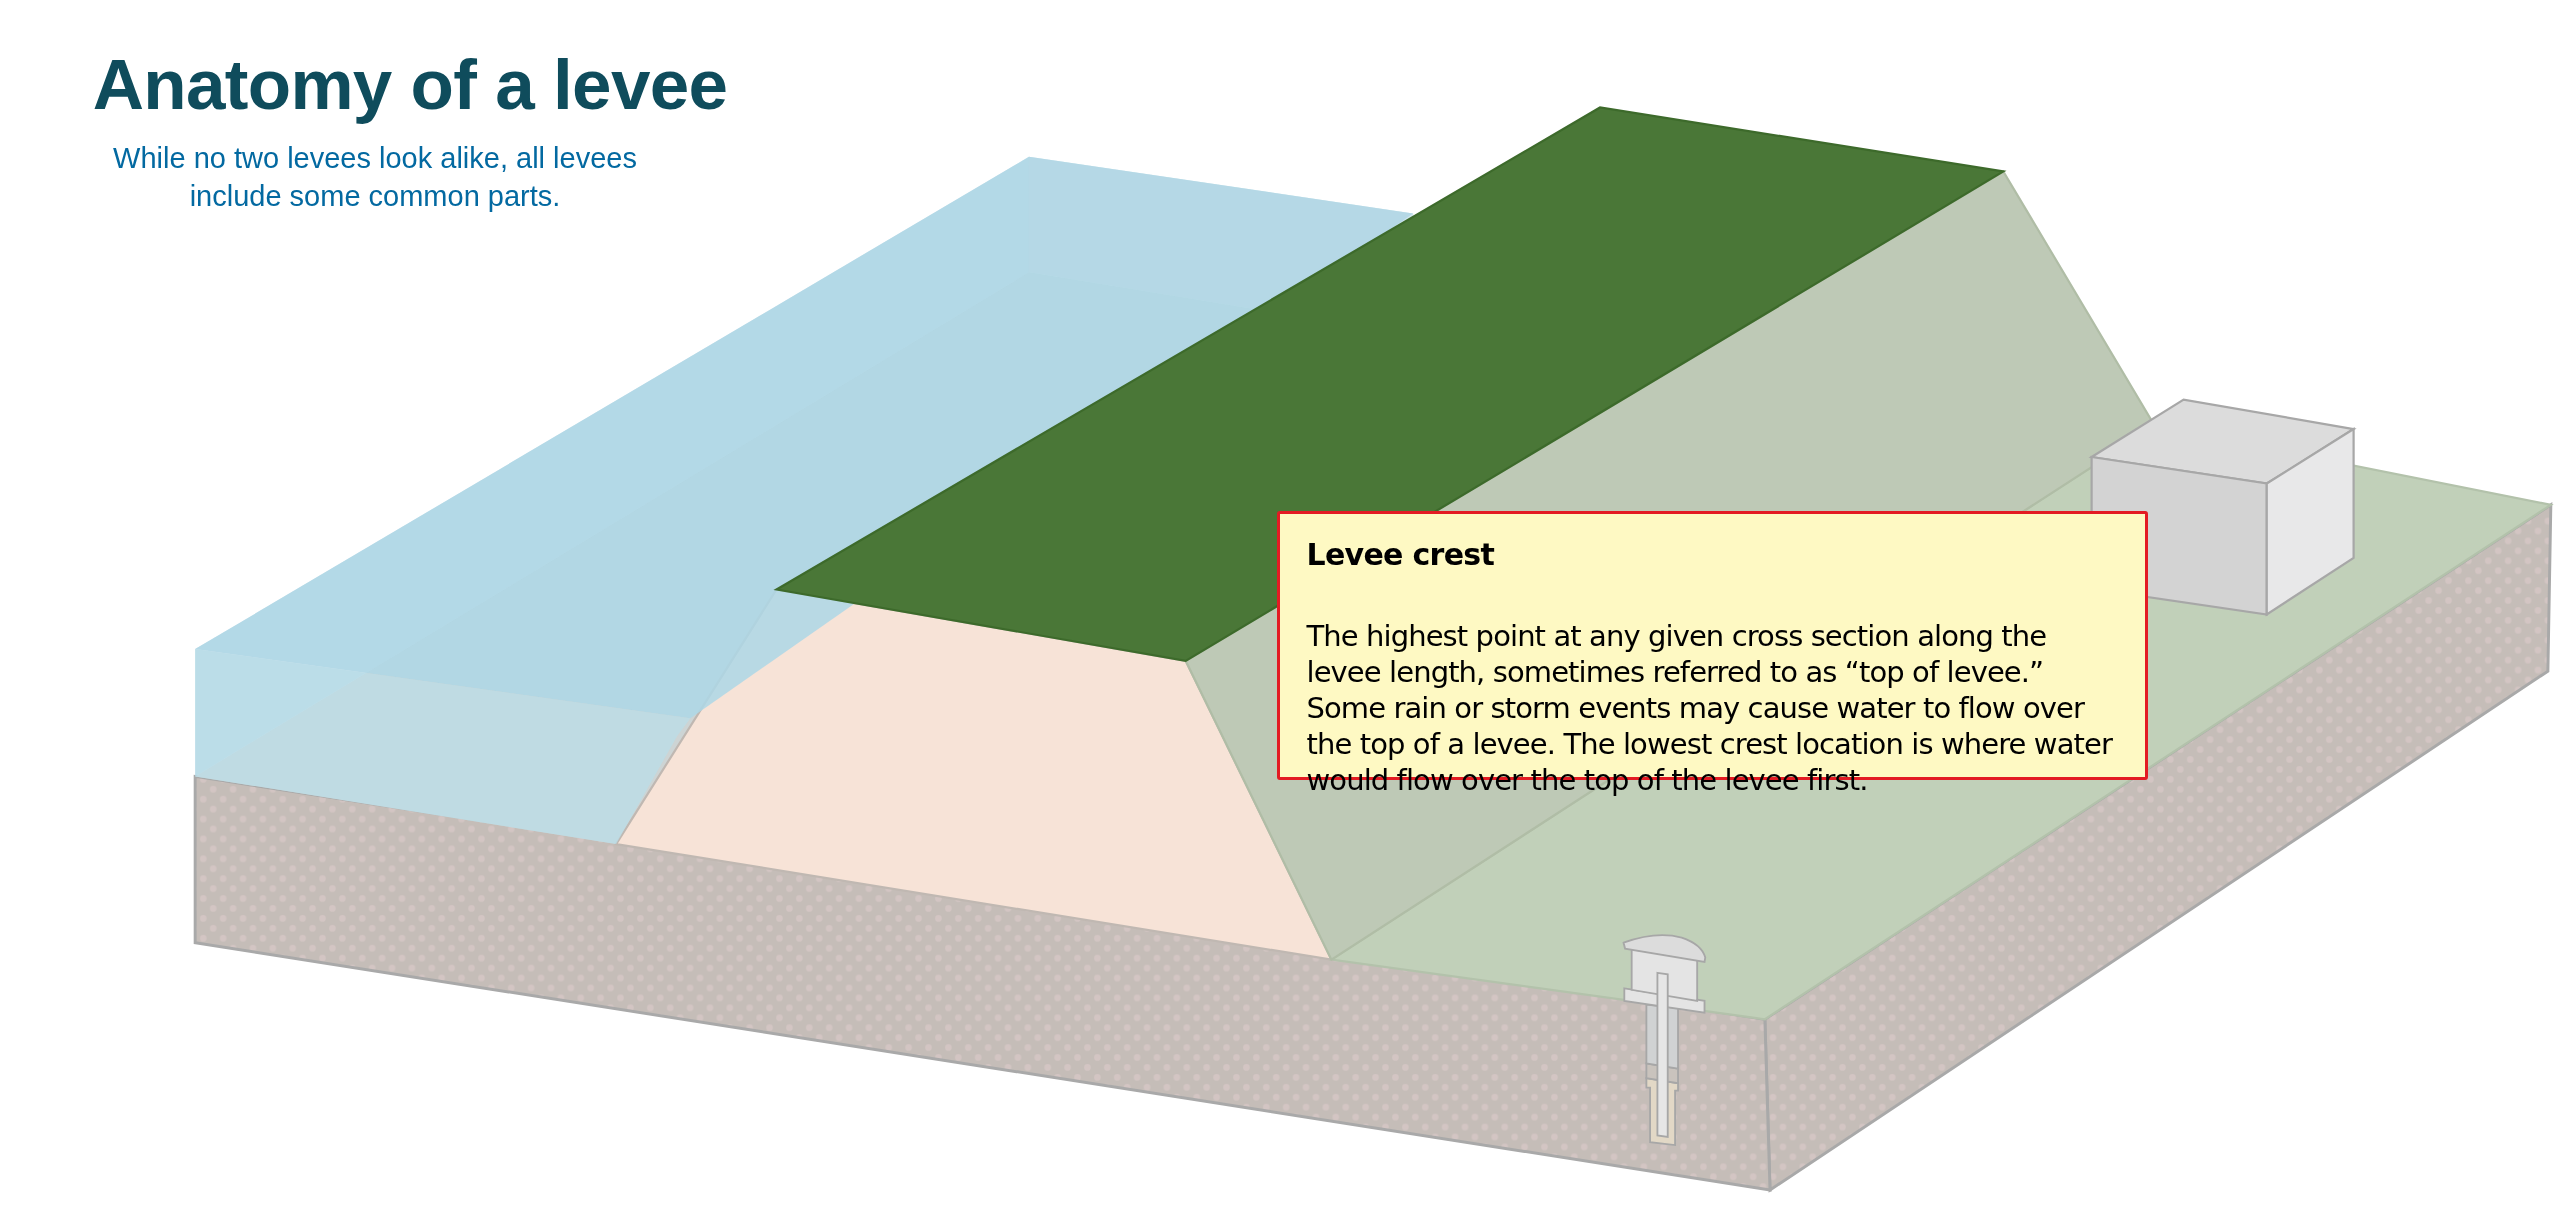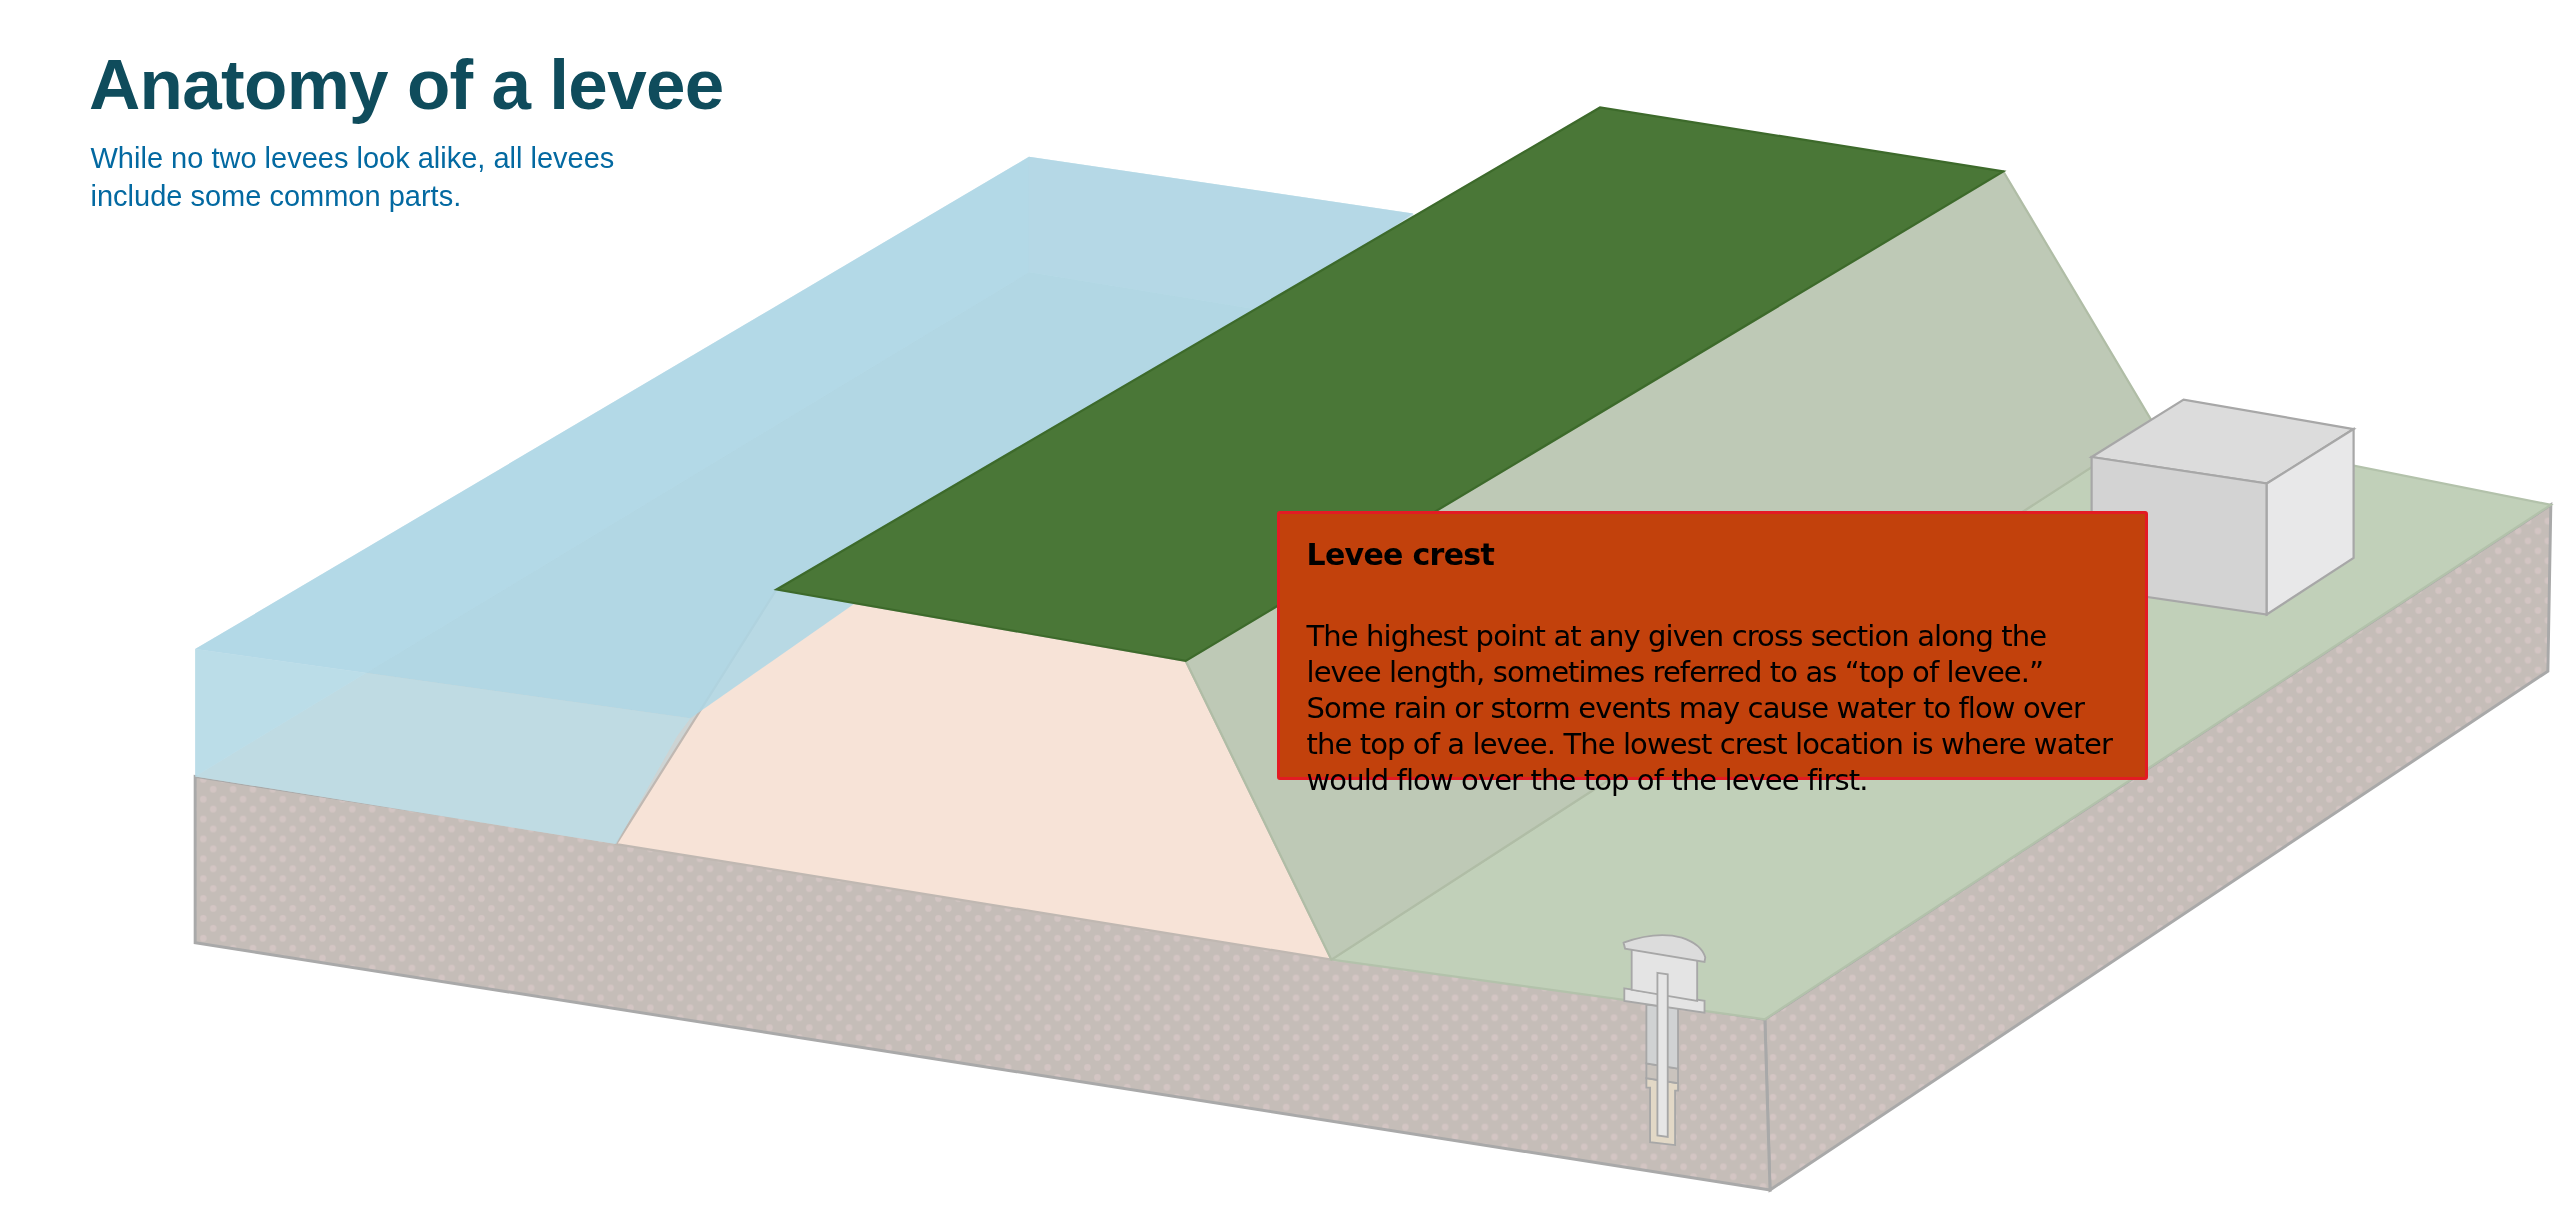--- a/index.html
+++ b/index.html
@@ -1,21 +1,21 @@
 <!DOCTYPE html>
 <html style="font-size:11.8px"><head>
 <meta charset="utf-8">
 <style>
   html, body { margin: 0; padding: 0; background: #ffffff; }
   body { width: 2576px; height: 1215px; position: relative; overflow: hidden; font-family: "Liberation Sans", sans-serif; }
-  .header { position: absolute; left: 89px; top: 46px; width: 662px; }
+  .header { position: absolute; left: 79px; top: 46px; width: 662px; text-align: center; }
   .title { font-family: "Liberation Sans", sans-serif; font-weight: 700; font-size: 71px; color: #0f4c5c; line-height: 1.1; margin: 0; letter-spacing: -0.7px; }
   .subtitle { font-family: "Liberation Sans", sans-serif; font-size: 29px; color: #0369a1; line-height: 38px; margin: 14.7px 0 0 1.5px; width: 589px; }
   svg.scene { position: absolute; left: 0; top: 0; }
-  .callout { position: absolute; left: 1277px; top: 511px; width: 871px; height: 269px; box-sizing: border-box; background: #c2410c; border: 3.7px solid #e31b23; border-radius: 2.9px; padding: 22px 26.5px 0 26.5px; font-family: "DejaVu Sans", sans-serif; color: #000; }
+  .callout { position: absolute; left: 1277px; top: 511px; width: 871px; height: 269px; box-sizing: border-box; background: #fef9c3; border: 3.7px solid #e31b23; border-radius: 2.9px; padding: 22px 26.5px 0 26.5px; font-family: "DejaVu Sans", sans-serif; color: #000; }
   .callout-title { font-weight: 700; font-size: 30px; line-height: 37px; letter-spacing: -0.7px; }
   .callout-body { font-size: 29px; line-height: 36px; letter-spacing: -0.9px; margin-top: 45px; }
 </style>
 </head>
 <body>
 
 <svg class="scene" width="2576" height="1215" viewBox="0 0 3500 1651" xmlns="http://www.w3.org/2000/svg">
   <defs>
     <pattern id="soilDots" x="0" y="0" width="27" height="27" patternUnits="userSpaceOnUse">
       <rect width="27" height="27" fill="#c5bdb8"></rect>

